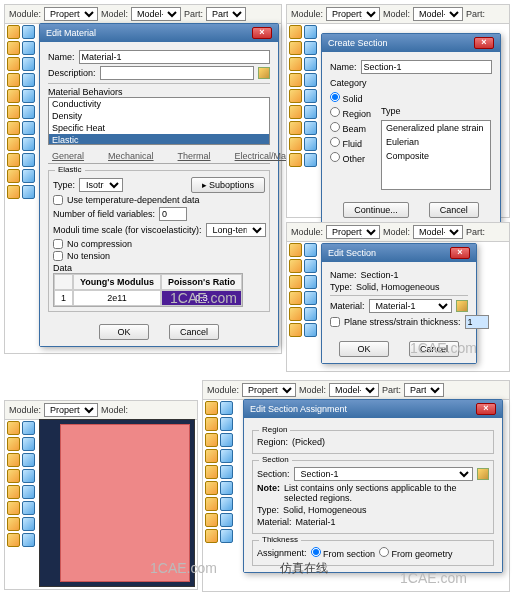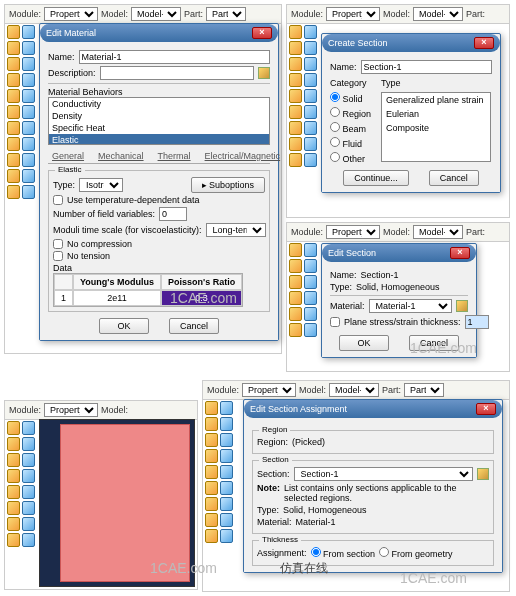--- a/index.html
+++ b/index.html
@@ -6,35 +6,35 @@
   body { background: #fff; width: 516px; height: 596px; position: relative; }
   .panel { position: absolute; background: #fff; border: 1px solid #ccc; }
   .toolbar { background: #f5f5f0; padding: 2px 4px; display: flex; align-items: center; gap: 3px; border-bottom: 1px solid #ccc; }
   .toolbar label { color: #333; }
   .toolbar select { font-size: 9px; height: 14px; border: 1px solid #888; background: #fff; padding: 0 1px; }
   .iconcol { position: absolute; width: 32px; display: flex; flex-direction: column; gap: 2px; padding: 2px; }
   .ic { width: 14px; height: 14px; display: inline-block; background: linear-gradient(135deg,#f9d976,#f39f3c); border: 1px solid #a67c00; border-radius: 2px; }
   .ic2 { width: 14px; height: 14px; display: inline-block; background: linear-gradient(135deg,#c3e6ff,#5aa9e6); border: 1px solid #2b6ca3; border-radius: 2px; margin-left: 1px; }
   .icrow { display:flex; gap:1px; }
   .dialog { position: absolute; background: #f0f0f0; border: 1px solid #3a6ea5; box-shadow: 2px 2px 6px rgba(0,0,0,0.3); border-radius: 2px; }
-  .titlebar { background: linear-gradient(#6a94c7,#3a6ea5); color: #fff; padding: 3px 6px; display: flex; justify-content: space-between; align-items: center; height: 18px; border-radius: 9px; }
+  .titlebar { background: linear-gradient(#6a94c7,#3a6ea5); color: #fff; padding: 3px 6px; display: flex; justify-content: space-between; align-items: center; height: 18px; }
   .titlebar .x { width: 20px; height: 12px; background: linear-gradient(#e77,#c33); border: 1px solid #900; border-radius: 2px; color: #fff; text-align: center; line-height: 9px; font-weight: bold; }
   .dialog-body { padding: 6px 8px; background: #f0f0f0; }
   .row { display: flex; align-items: center; gap: 4px; margin: 2px 0; }
   .row label { white-space: nowrap; }
   input[type=text], select { border: 1px solid #888; background: #fff; height: 14px; font-size: 9px; padding: 0 2px; }
   .listbox { border: 1px solid #888; background: #fff; height: 48px; overflow: hidden; }
   .listbox div { padding: 1px 3px; }
   .listbox .sel { background: #3a6ea5; color: #fff; }
-  .tabs { display: flex; gap: 6px; border-bottom: 1px solid #aaa; margin: 4px 0; }
+  .tabs { display: flex; gap: 16px; border-bottom: 1px solid #aaa; margin: 4px 0; }
   .tabs span { padding: 2px 4px; color: #555; text-decoration: underline; cursor: pointer; }
   .grp { border: 1px solid #bbb; padding: 4px; position: relative; margin-top: 6px; }
   .grp .legend { position: absolute; top: -6px; left: 6px; background: #f0f0f0; padding: 0 3px; font-size: 8px; }
   .btn { border: 1px solid #888; background: linear-gradient(#fdfdfd,#e3e3e3); padding: 2px 10px; border-radius: 2px; cursor: pointer; min-width: 50px; text-align: center; }
-  .btnrow { display: flex; justify-content: center; gap: 20px; margin-top: 6px; }
+  .btnrow { display: flex; justify-content: center; gap: 20px; margin-top: 12px; }
   .datagrid { border: 1px solid #aaa; background:#fff; display: table; font-size: 8px; }
   .datagrid .hcell, .datagrid .cell { display: table-cell; border: 1px solid #ccc; padding: 2px 6px; text-align: center; }
   .datagrid .hcell { font-weight: bold; background: #f5f5f5; }
   .datagrid .selcell { background: #4c1d95; color: #fff; }
   .pencil { width: 12px; height: 12px; background: linear-gradient(135deg,#ffd76a,#c9963a); border: 1px solid #8a6; display: inline-block; }
   .radio-vert { display:flex; flex-direction:column; gap:3px; }
   .typebox { border:1px solid #888; background:#fff; height:70px; width:110px; }
   .typebox div { padding:2px 4px; }
   .typebox .sel { background:#3a6ea5; color:#fff; }
   .watermark { position:absolute; color:#bbb; font-size:14px; pointer-events:none; }
@@ -246,21 +246,21 @@
           <label style="display:block; margin-bottom:4px;">Category</label>
           <div class="radio-vert">
             <label><input type="radio" checked="" style=""> <span>Solid</span></label>
             <label><input type="radio" style=""> <span>Region</span></label>
             <label><input type="radio" style=""> <span>Beam</span></label>
             <label><input type="radio" style=""> <span>Fluid</span></label>
             <label><input type="radio" style=""> <span>Other</span></label>
           </div>
         </div>
         <div>
-          <label style="display:block; margin-bottom:4px;">Type</label>
+          <label style="display:block; margin-bottom:4px;margin-top:28px;">Type</label>
           <div class="typebox">
             <div>Generalized plane strain</div>
             <div>Eulerian</div>
             <div>Composite</div>
           </div>
         </div>
       </div>
       <div class="btnrow">
         <span class="btn">Continue...</span>
         <span class="btn">Cancel</span>

